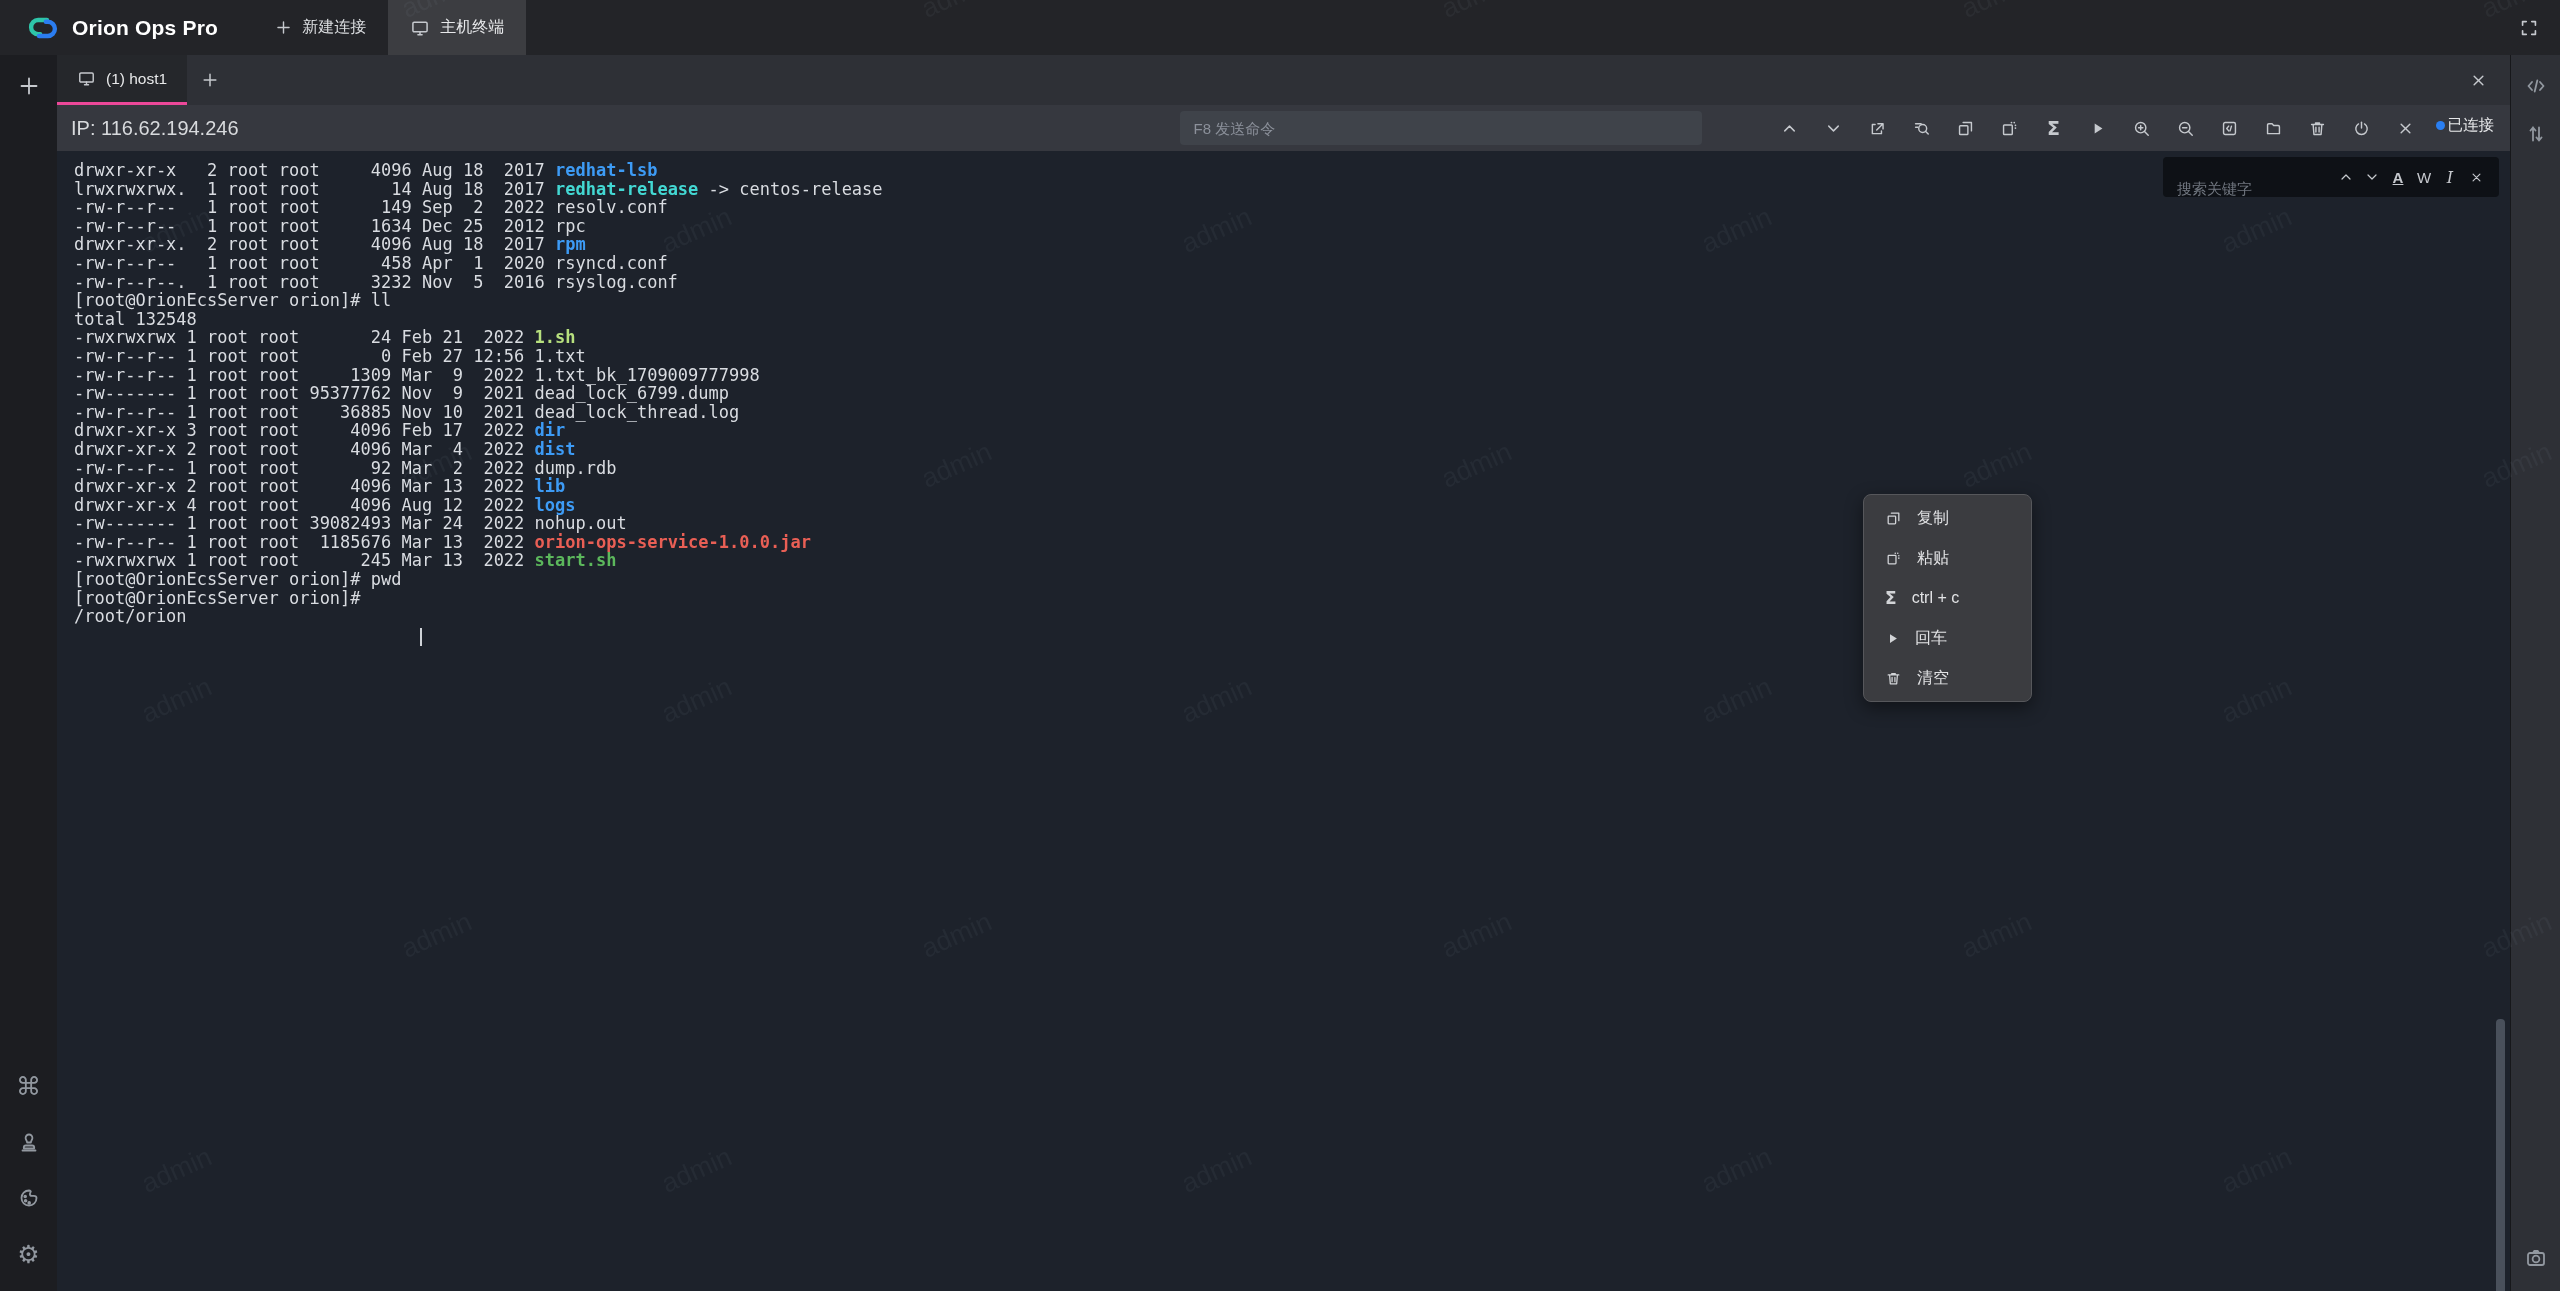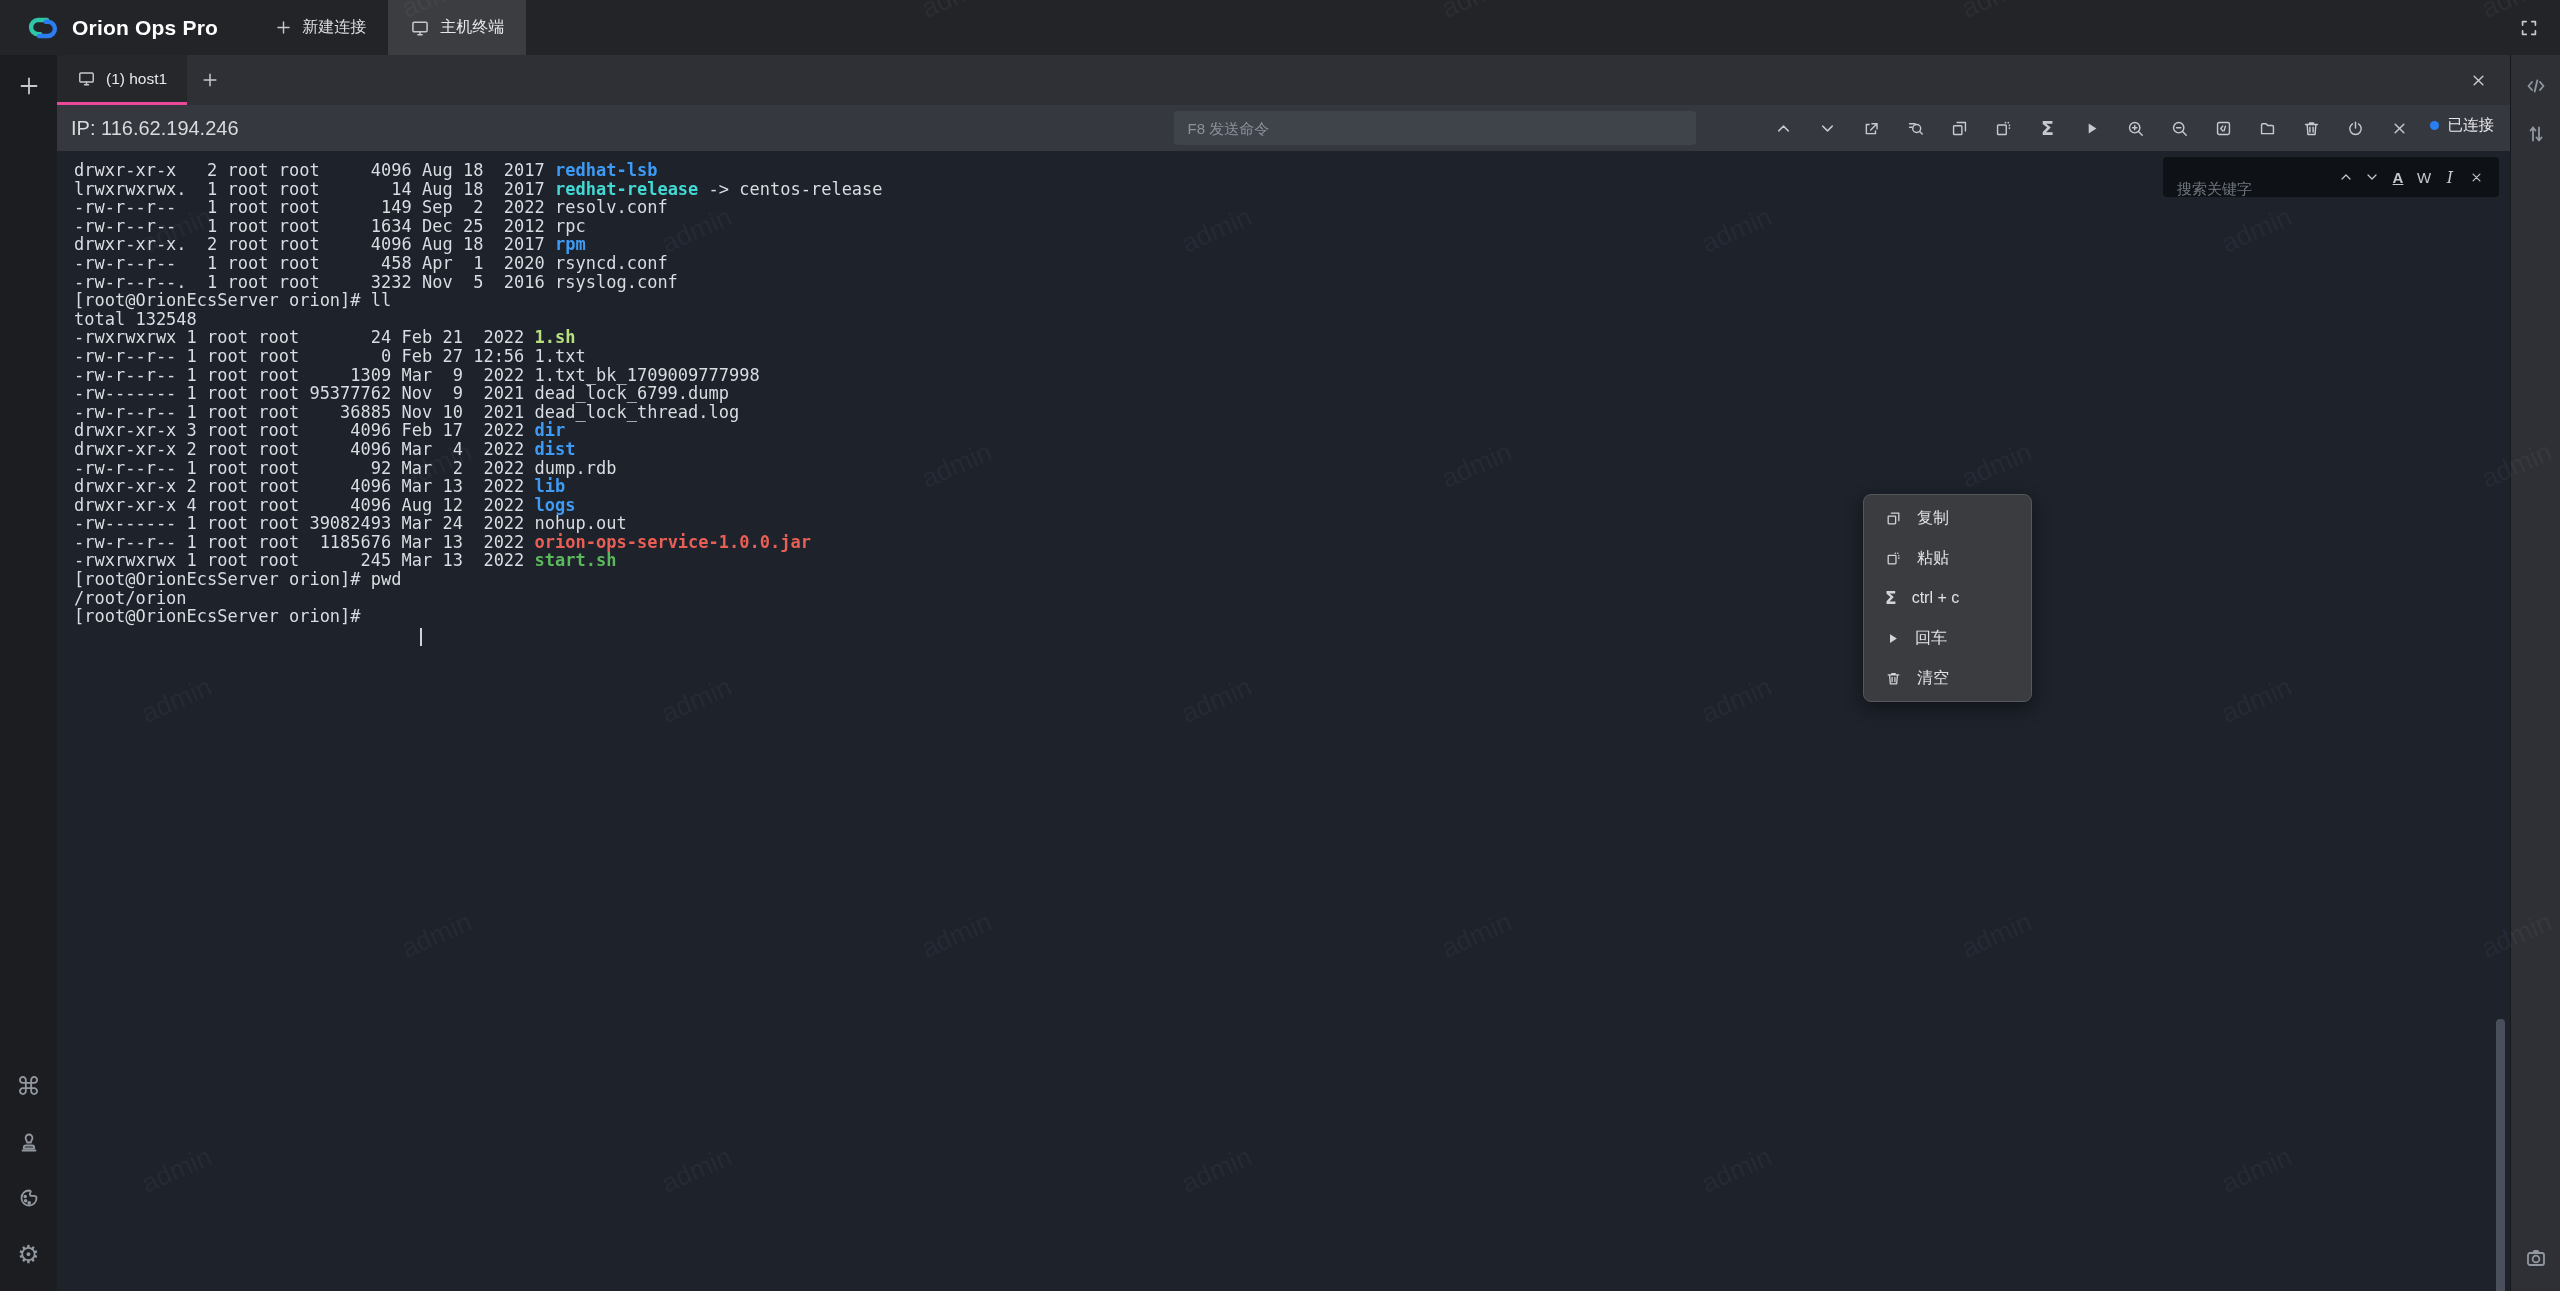--- a/index.html
+++ b/index.html
@@ -44,21 +44,21 @@
   .term-header { height:46px; background:#36383f; display:flex; align-items:center; padding:0 10px 0 14px; position:relative;}
   .ip-label { color:#d8dadd; font-size:20px; }
   .hdr-space { flex:1; }
   .cmd-input { width:522px; height:34px; background:#3f434a; border:none; border-radius:4px;
                color:#d8dadd; font-size:15px; padding:0 14px; outline:none; }
   .cmd-input::placeholder { color:#8b909a; }
   .hdr-gap { width:66px; }
   .tool-btn { width:26px; height:26px; display:flex; align-items:center; justify-content:center;
               margin:0 9px; cursor:pointer; flex:0 0 auto;}
   .sigma { color:#c6c9ce; font-size:19px; font-weight:bold; font-family:"DejaVu Sans", sans-serif; line-height:1;}
-  .status { display:flex; align-items:center; gap:9px; margin:0 6px 6px 8px; flex:0 0 auto;}
+  .status { display:flex; align-items:center; gap:3px; margin:0 6px 6px 8px; flex:0 0 auto;}
   .status-dot { width:9px; height:9px; border-radius:50%; background:#2a7ff2; }
   .status-label { color:#e6e7e9; font-size:15.5px; white-space:nowrap;}
 
   
   .terminal { flex:1; background:#1d222b; position:relative; overflow:hidden; padding:10px 0 0 5px; cursor:text;margin-left:12px;}
   .term-line { font-family:"DejaVu Sans Mono", monospace; font-size:17px; line-height:18.6px;
                color:#d9dce1; white-space:pre; }
   .c-dir  { color:#3d9bf5; font-weight:bold; }
   .c-link { color:#43d8d3; font-weight:bold; }
   .c-exl  { color:#b7e07e; font-weight:bold; }
@@ -293,22 +293,22 @@
         <div class="term-line"><span>-rw-r--r-- 1 root root    36885 Nov 10  2021 dead_lock_thread.log</span></div>
         <div class="term-line"><span>drwxr-xr-x 3 root root     4096 Feb 17  2022 </span><span class="c-dir">dir</span></div>
         <div class="term-line"><span>drwxr-xr-x 2 root root     4096 Mar  4  2022 </span><span class="c-dir">dist</span></div>
         <div class="term-line"><span>-rw-r--r-- 1 root root       92 Mar  2  2022 dump.rdb</span></div>
         <div class="term-line"><span>drwxr-xr-x 2 root root     4096 Mar 13  2022 </span><span class="c-dir">lib</span></div>
         <div class="term-line"><span>drwxr-xr-x 4 root root     4096 Aug 12  2022 </span><span class="c-dir">logs</span></div>
         <div class="term-line"><span>-rw------- 1 root root 39082493 Mar 24  2022 nohup.out</span></div>
         <div class="term-line"><span>-rw-r--r-- 1 root root  1185676 Mar 13  2022 </span><span class="c-ar">orion-ops-service-1.0.0.jar</span></div>
         <div class="term-line"><span>-rwxrwxrwx 1 root root      245 Mar 13  2022 </span><span class="c-ex">start.sh</span></div>
         <div class="term-line"><span>[root@OrionEcsServer orion]# pwd</span></div>
+        <div class="term-line"><span>[root@OrionEcsServer orion]# </span></div>
         <div class="term-line"><span>/root/orion</span></div>
-        <div class="term-line"><span>[root@OrionEcsServer orion]# </span></div>
       </div>
   </main>
 
   <aside class="right-rail">
     <div class="rail-btn">
       <svg class="ic" width="24" height="24" viewBox="0 0 24 24" style="stroke:#9298a0">
         <path d="M8 8 4.5 12 8 16 M16 8 19.5 12 16 16 M13.3 6.5 10.7 17.5"></path>
         </svg>
     </div>
     <div class="rail-btn">

